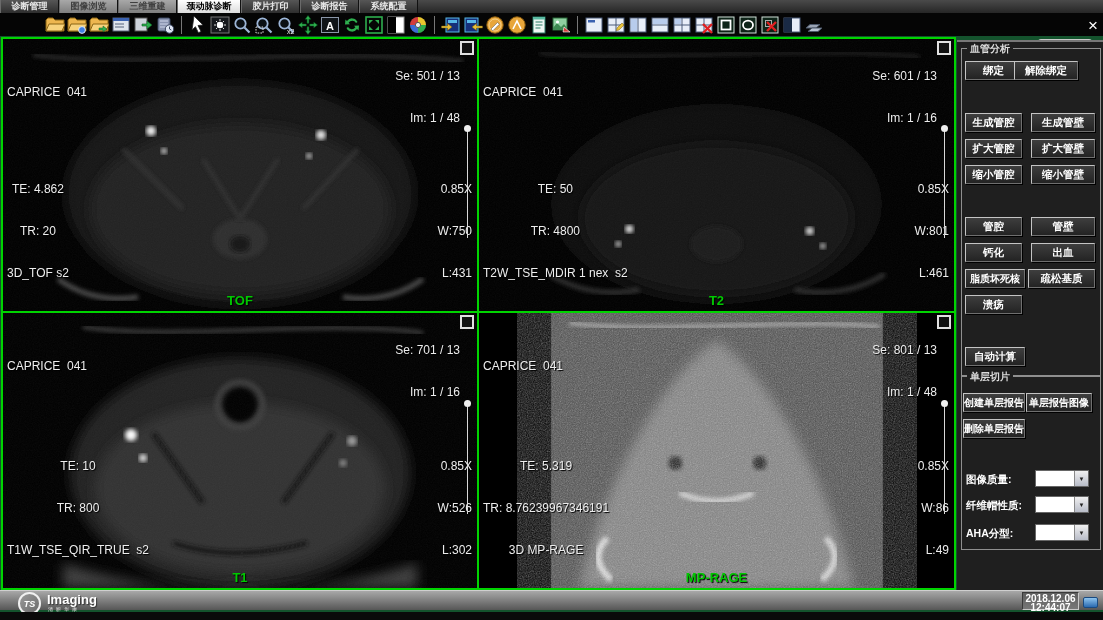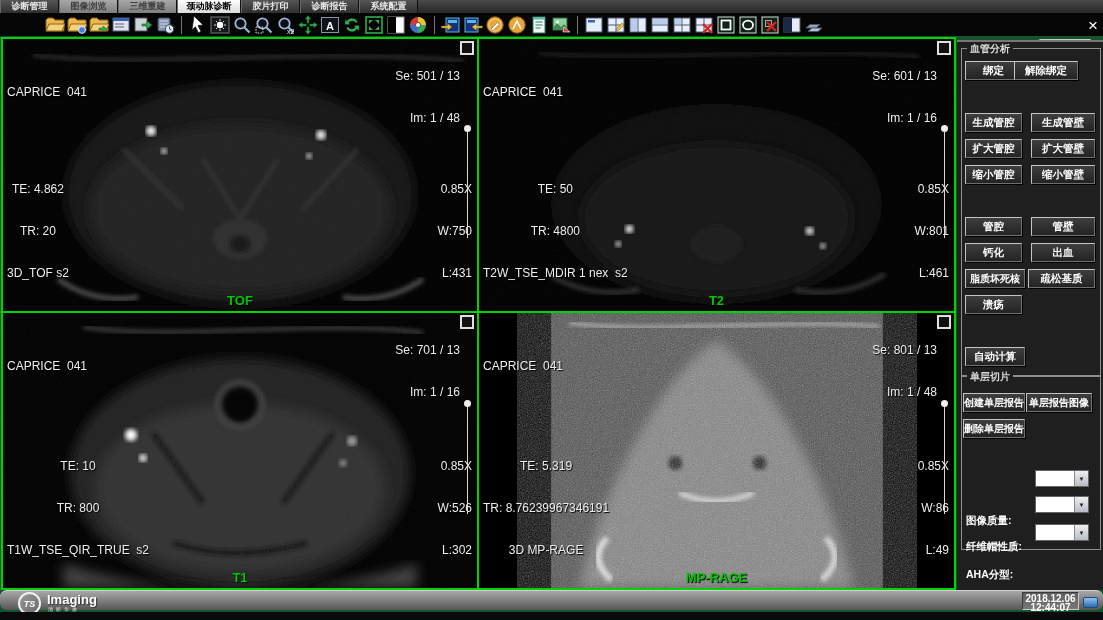--- a/index.html
+++ b/index.html
@@ -47,30 +47,30 @@
            font-size:17px;line-height:18px;text-align:center;cursor:default;}
   .sb-scroll{position:absolute;left:1038px;top:39px;width:54px;height:7px;border-radius:3px;
              background:linear-gradient(#cfcfcf,#8a8a8a);}
   .grp{position:absolute;border:1px solid #8f8f8f;}
   .grp-title{position:absolute;top:-7px;left:5px;background:#1f1f1f;padding:0 3px;
              font-size:10px;font-weight:bold;color:#dcdcdc;white-space:nowrap;}
   .sbtn{position:absolute;height:17px;display:flex;align-items:center;justify-content:center;
         background:linear-gradient(#3e3e3e,#232323);border:1px solid #c4c4c4;
         border-right-color:#6f6f6f;border-bottom-color:#6f6f6f;
         color:#fff;font-size:10.5px;font-weight:bold;white-space:nowrap;box-shadow:1px 1px 0 #000;}
-  .field-label{position:absolute;color:#fff;font-size:10.5px;font-weight:bold;white-space:nowrap;margin-top:41px;}
+  .field-label{position:absolute;color:#fff;font-size:10.5px;font-weight:bold;white-space:nowrap;}
   .combo{position:absolute;width:52px;height:15px;background:#fff;border:1px solid #666;
          display:flex;}
   .combo .cval{flex:1;font-size:10px;color:#000;overflow:hidden;}
   .combo .cbtn{width:13px;background:linear-gradient(#f0f0f0,#b8bcc8);border-left:1px solid #888;
                display:flex;align-items:center;justify-content:center;font-size:6px;color:#222;}
 
   
   .statusbar{position:absolute;left:0;top:590px;width:1103px;height:20px;
-             background:linear-gradient(#a8a8a8,#565656);border-top:1px solid #cfcfcf;box-sizing:border-box;border-radius:7px;}
+             background:linear-gradient(#a8a8a8,#565656);border-top:1px solid #cfcfcf;box-sizing:border-box;}
   .logo{position:absolute;left:18px;top:1px;width:19px;height:19px;border-radius:50%;
         border:2px solid #f0f0f0;background:linear-gradient(135deg,#9a9a9a,#6a6a6a);
         color:#fff;font-size:9px;font-weight:bold;font-style:italic;
         display:flex;align-items:center;justify-content:center;}
   .brand{position:absolute;left:47px;top:2px;color:#fff;font-size:13px;font-weight:bold;
          text-shadow:1px 1px 1px #333;line-height:13px;}
   .brand-sub{position:absolute;left:48px;top:15px;color:#e4e4e4;font-size:5px;letter-spacing:3px;}
   .clock{position:absolute;left:1022px;top:1px;width:57px;height:18px;
          background:linear-gradient(#5e5e5e,#787878);border:1px solid #3a3a3a;
          border-bottom-color:#c8c8c8;border-right-color:#c8c8c8;

